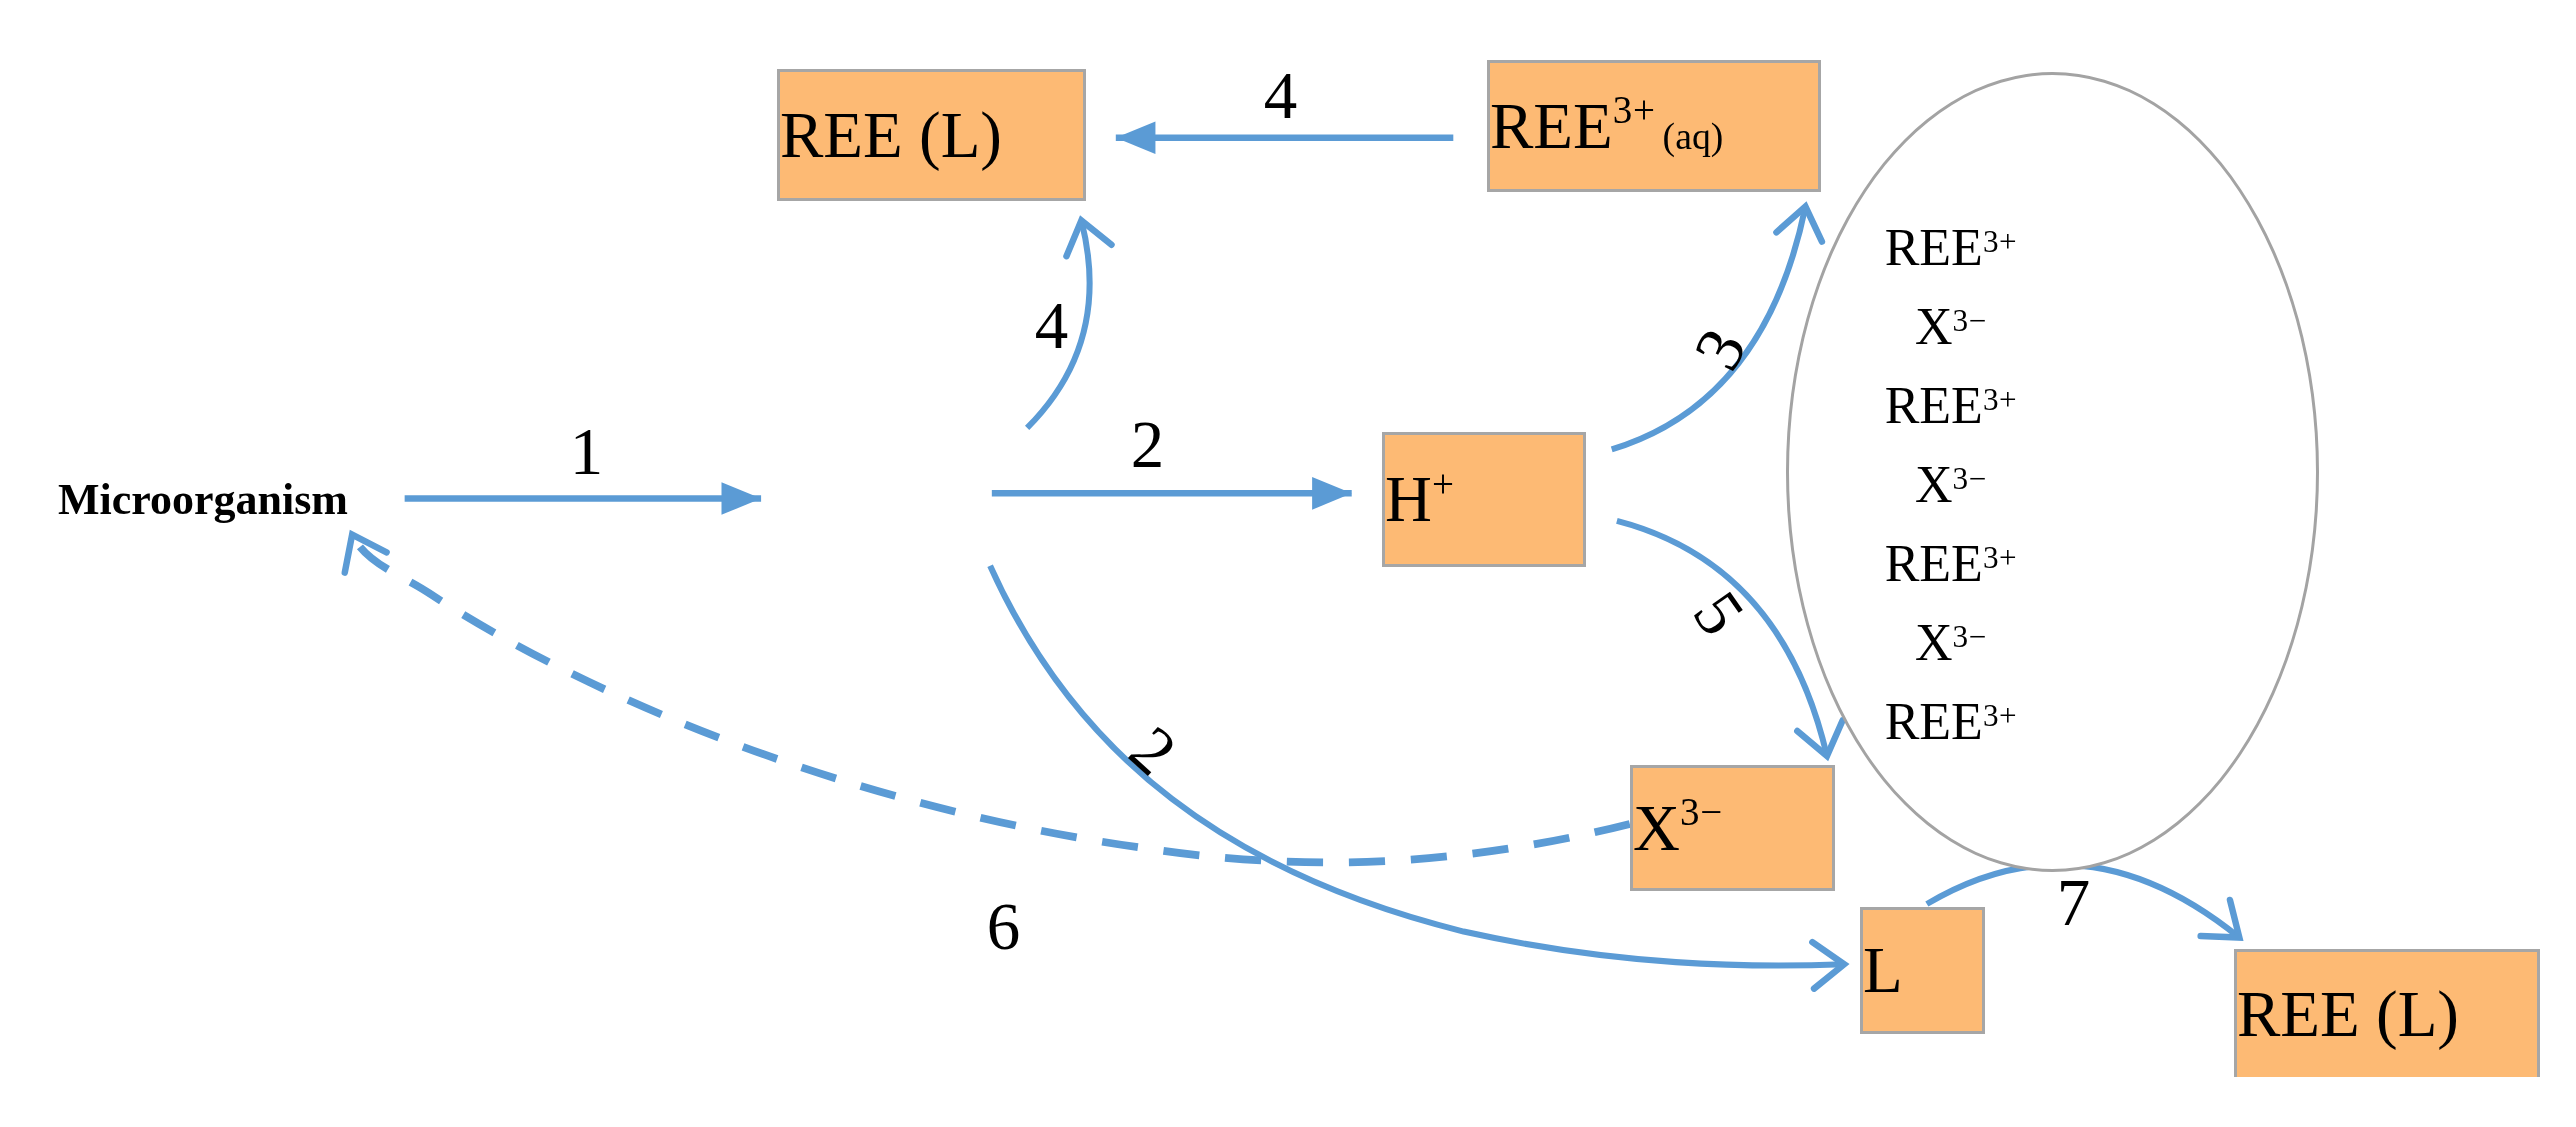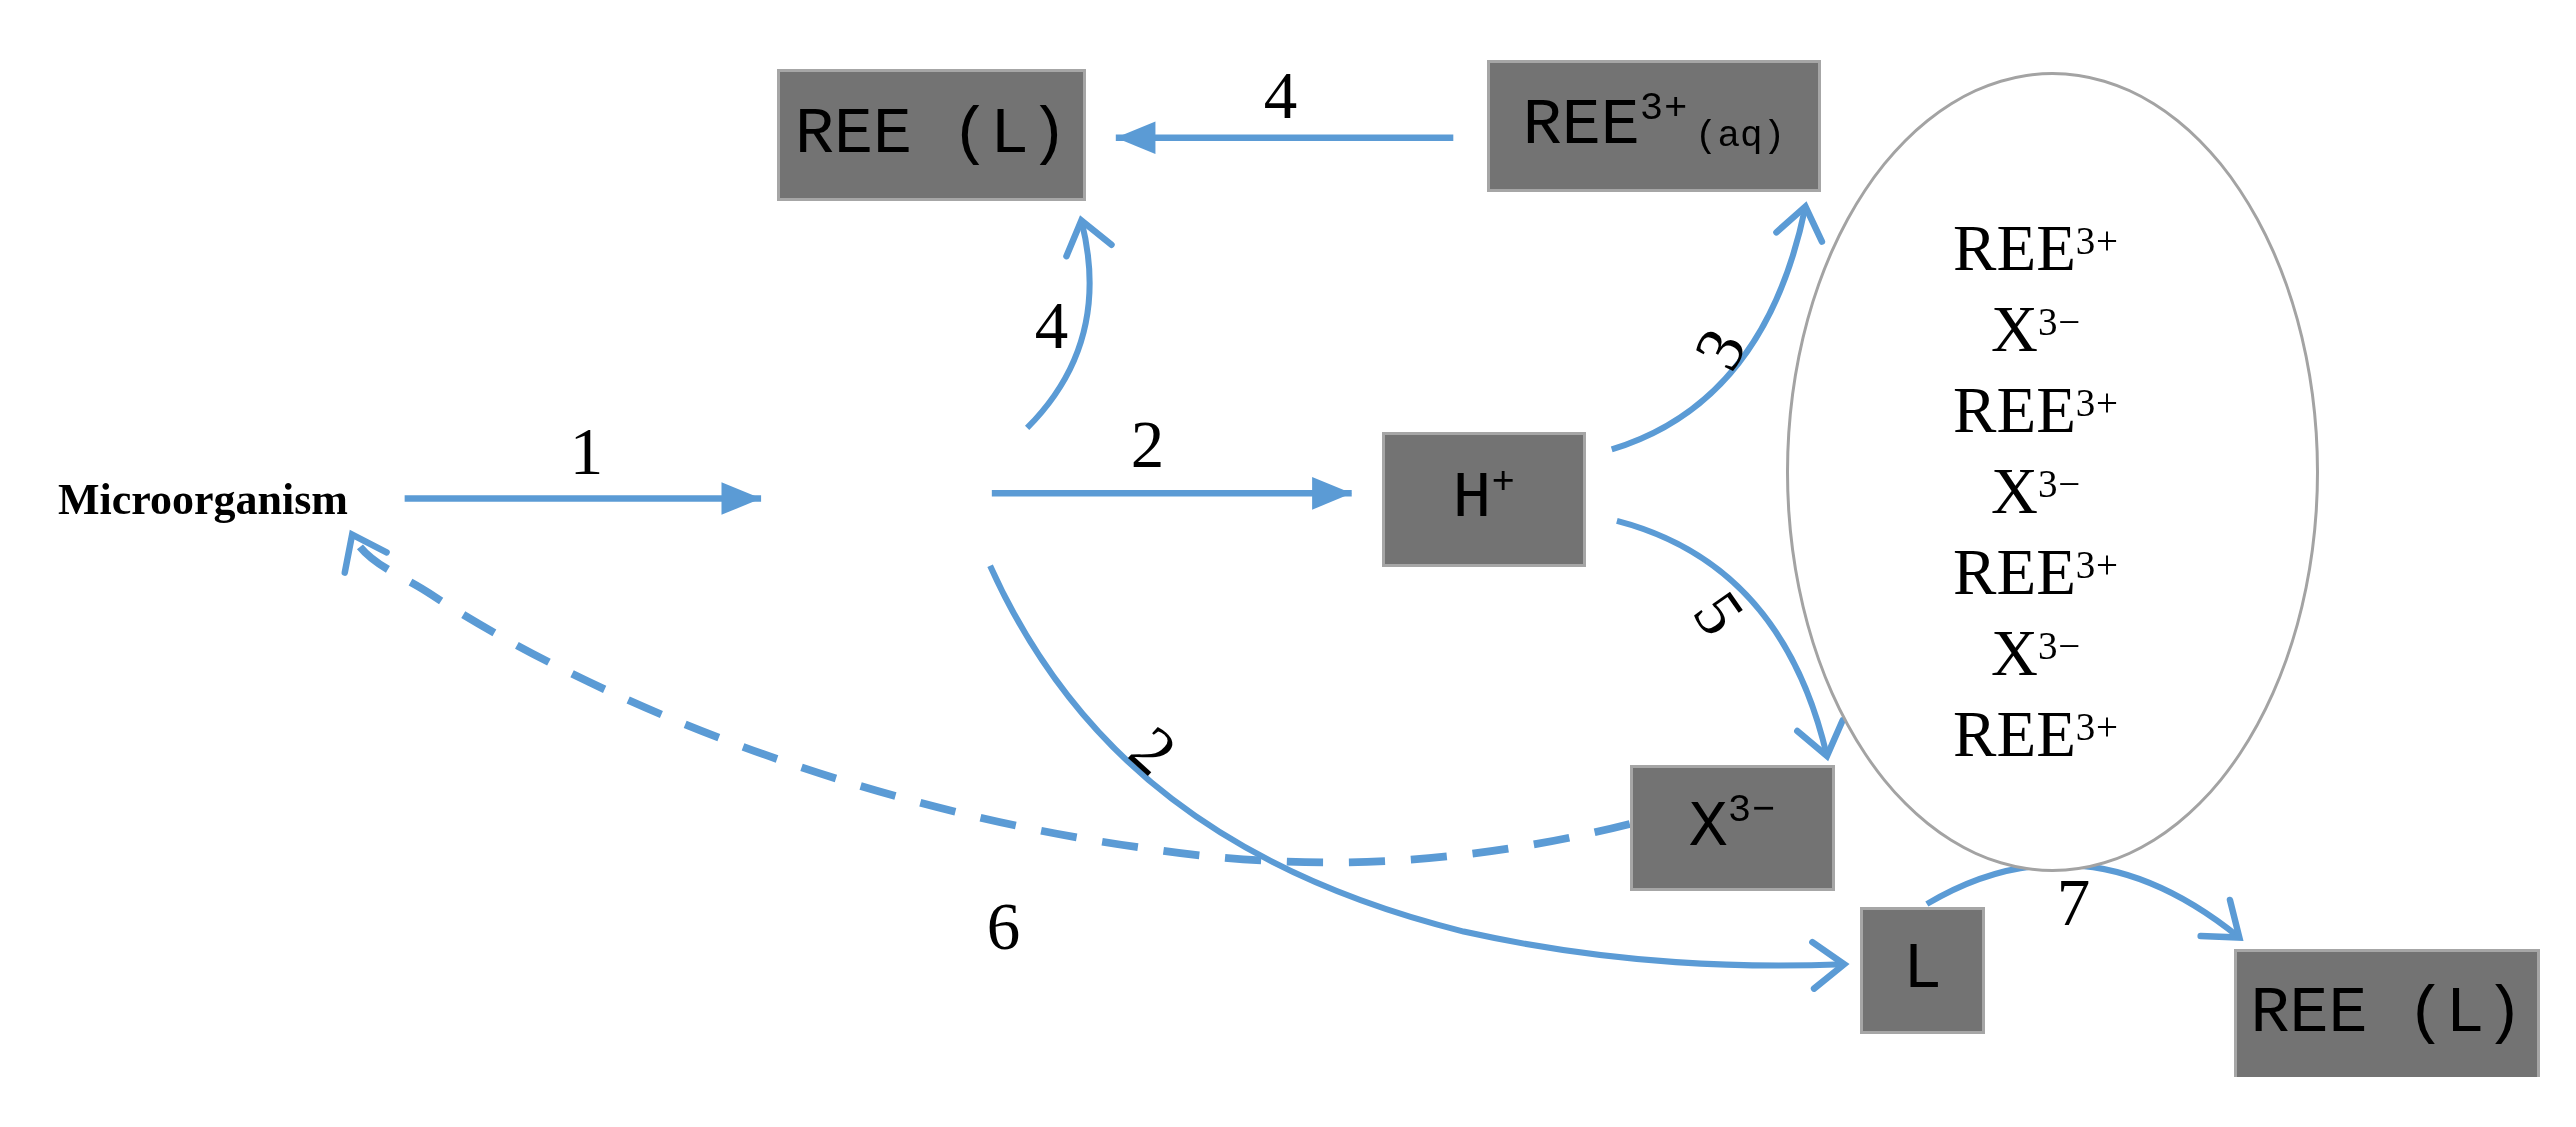--- a/index.html
+++ b/index.html
@@ -8,23 +8,23 @@
     width:2576px;height:1127px;
     background:#ffffff;
     font-family:"Liberation Serif","DejaVu Serif",serif;
     color:#000;
     overflow:hidden;
   }
   #arrow-layer{position:absolute;left:0;top:0;width:2576px;height:1127px;}
   .node-box{
     position:absolute;
     border:3.9px solid #A6A6A6;
-    background:#737373;
-    display:flex;align-items:center;justify-content:center;
-    font-size:65px;line-height:1;white-space:nowrap;font-family:Liberation Mono, monospace;
+    background:#fdba74;
+    display:flex;align-items:center;
+    font-size:65px;line-height:1;white-space:nowrap;
   }
   .node-box.open-bottom{border-bottom:none;}
   .plain-label{
     position:absolute;
     display:flex;align-items:center;justify-content:center;
     font-size:44px;line-height:1;white-space:nowrap;font-weight:bold;
   }
   .step-label{
     position:absolute;
     width:77px;height:86px;
@@ -34,22 +34,22 @@
   .sup{font-size:60%;position:relative;top:-0.42em;letter-spacing:0.02em;}
   .sub{font-size:58%;position:relative;top:0.28em;margin-left:0.18em;}
   #mineral-ellipse{
     position:absolute;
     left:1786px;top:72px;width:527px;height:794px;
     border:3.9px solid #A3A3A3;border-radius:50%;
     background:#fff;
   }
   #ellipse-text{
     position:absolute;
-    left:1855px;top:212px;width:362px;
-    text-align:center;font-size:65px;line-height:72px;
+    left:1770px;top:212px;width:362px;
+    text-align:center;font-size:52px;line-height:72px;
   }
   .rot-m62{transform:rotate(-62deg);}
   .rot-55{transform:rotate(55deg);}
   .rot-42{transform:rotate(42deg);}
 </style>
 </head>
 <body>
 
 <div id="canvas">
 

